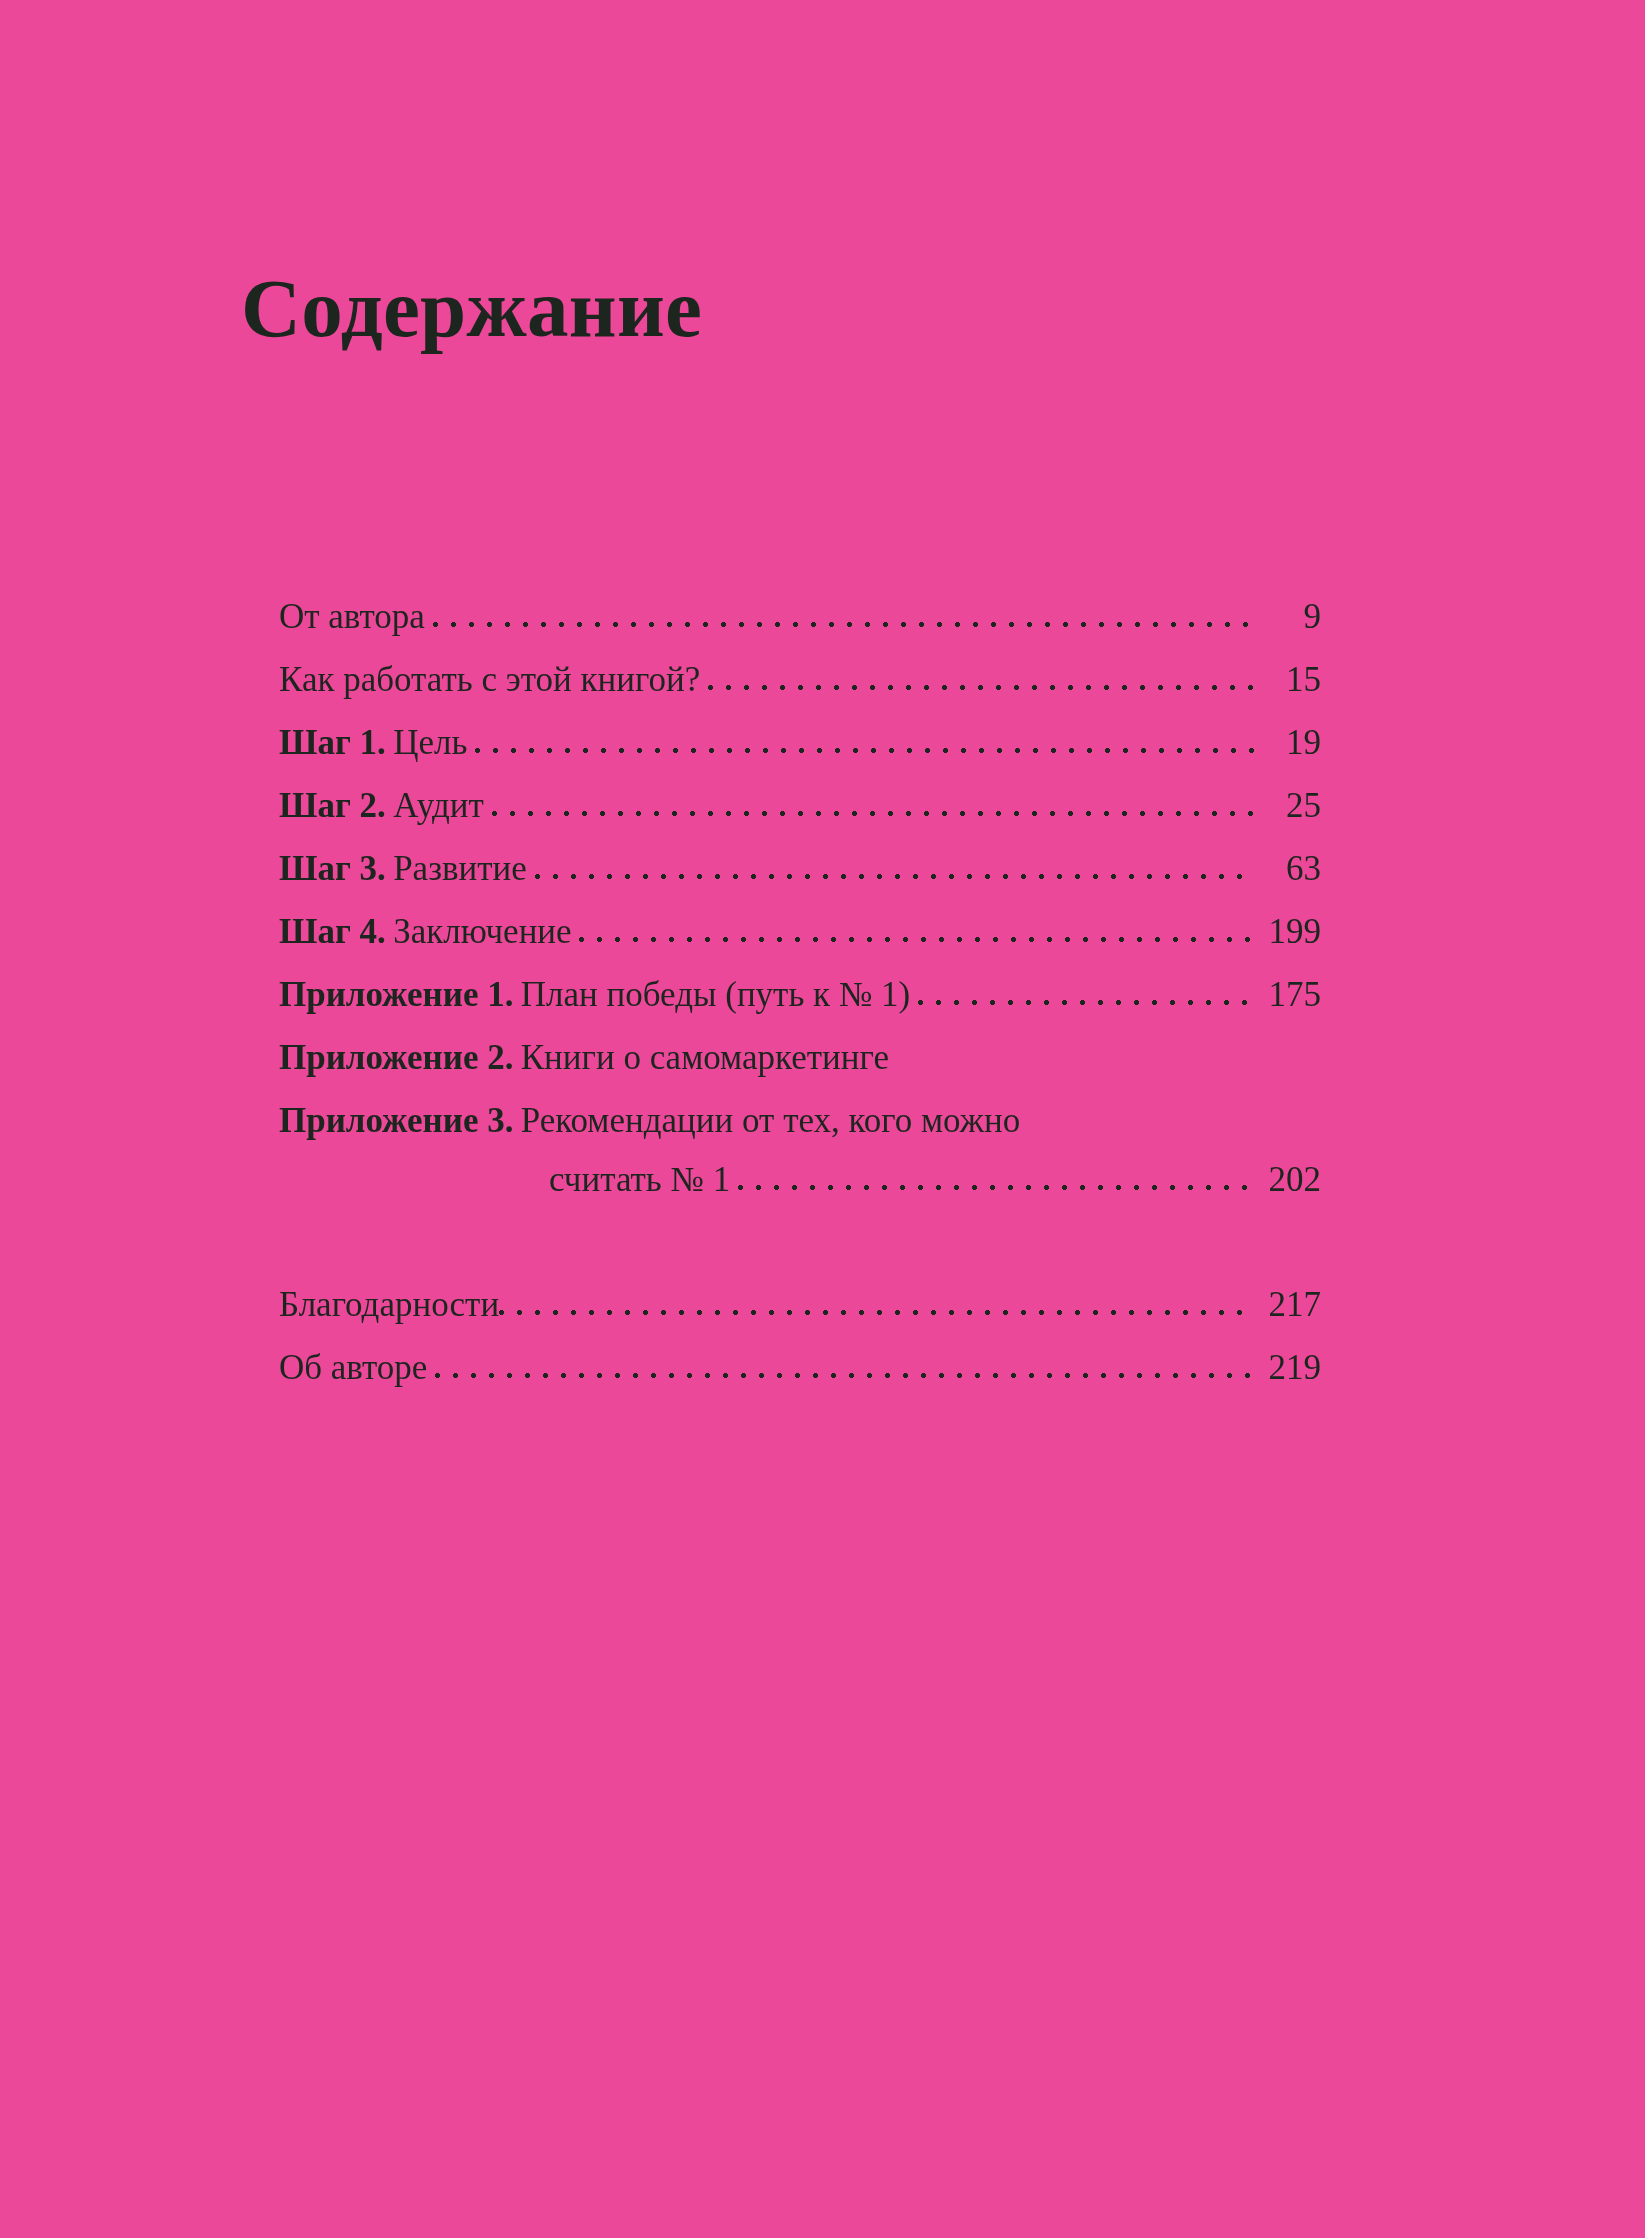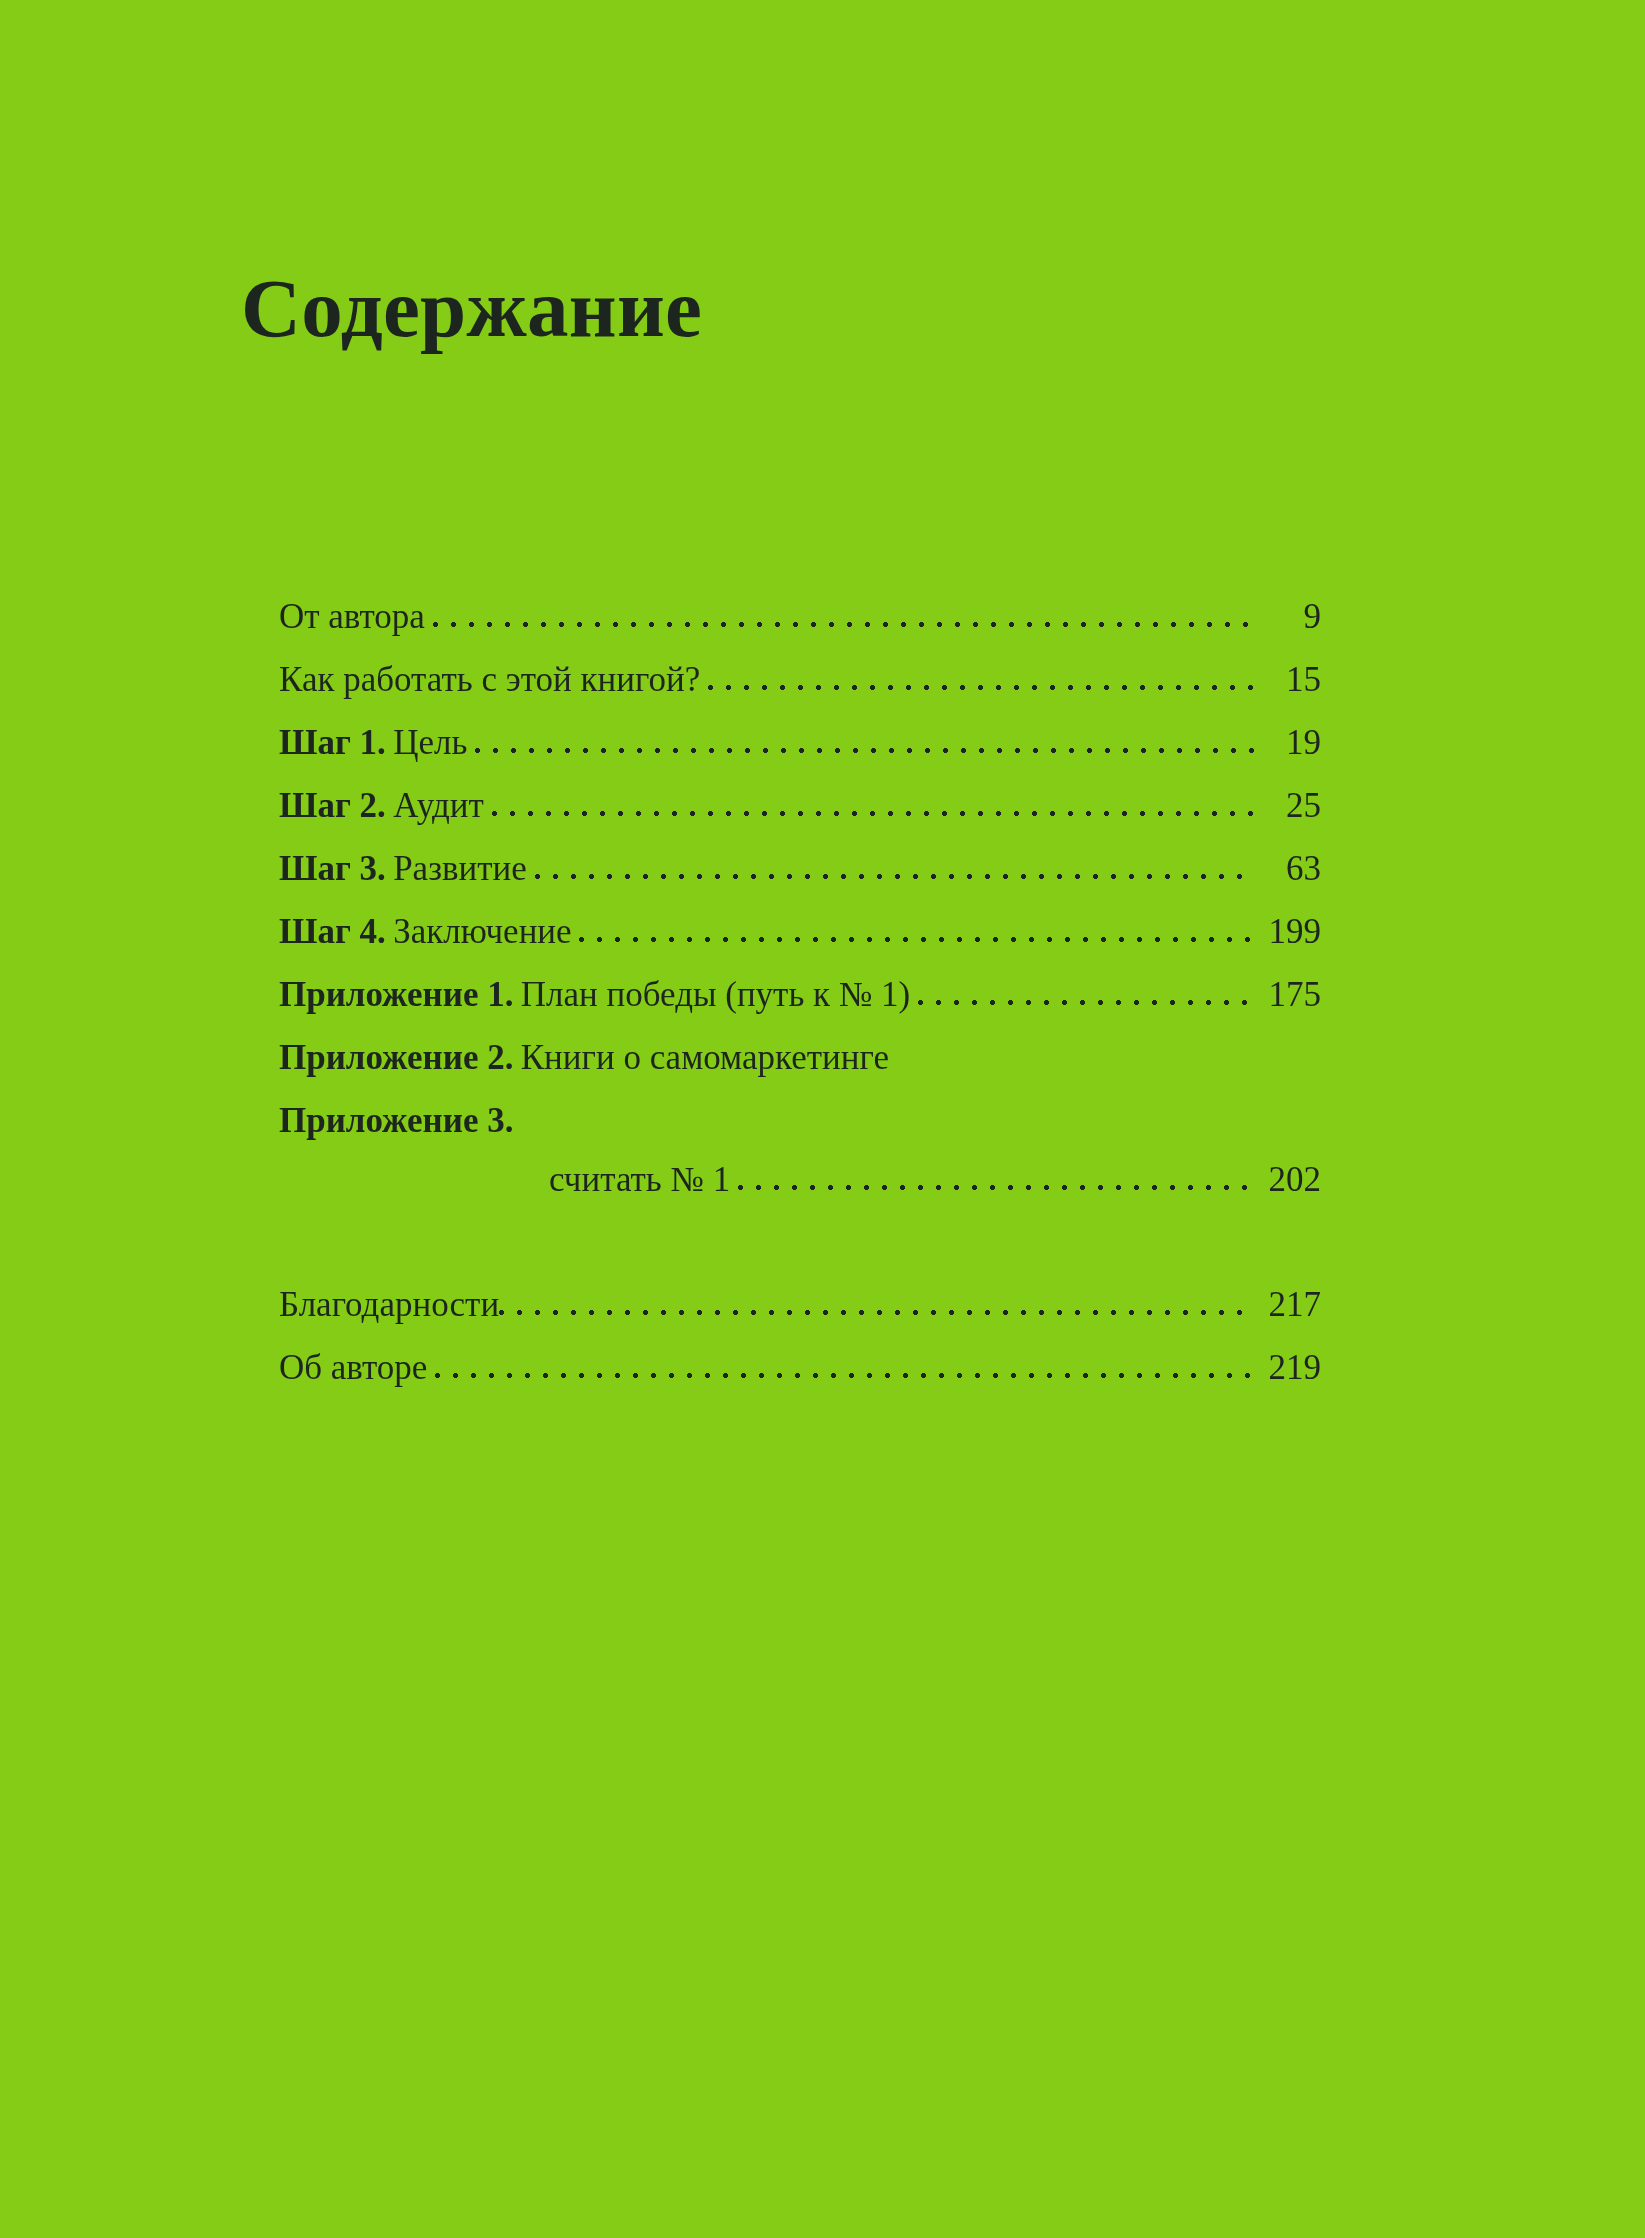--- a/index.html
+++ b/index.html
@@ -6,21 +6,21 @@
   html, body {
     margin: 0;
     padding: 0;
     background: #ffffff;
   }
 
   .page {
     position: relative;
     width: 1645px;
     height: 2239px;
-    background: #84cc16;
+    background: #ec4899;
     font-family: "Liberation Serif", "DejaVu Serif", serif;
     color: #1d251f;
     overflow: hidden;
     box-sizing: border-box;
   }
 
   
   .toc-title {
     position: absolute;
     left: 241px;
@@ -179,20 +179,21 @@
       </div>
       <div class="toc-entry">
         <div class="toc-line">
           <span class="entry-label">Приложение 2.</span>
           <span class="entry-text">Книги о самомаркетинге</span>
         </div>
       </div>
       <div class="toc-entry">
         <div class="toc-line">
           <span class="entry-label">Приложение 3.</span>
+          <span class="entry-text">Рекомендации от тех, кого можно</span>
         </div>
         <div class="toc-line cont">
           <span class="entry-text">считать № 1</span>
           <span class="leader"></span>
           <span class="page-num">202</span>
         </div>
       </div>
       <div class="toc-entry gap-before">
         <div class="toc-line">
           <span class="entry-text">Благодарности</span>

